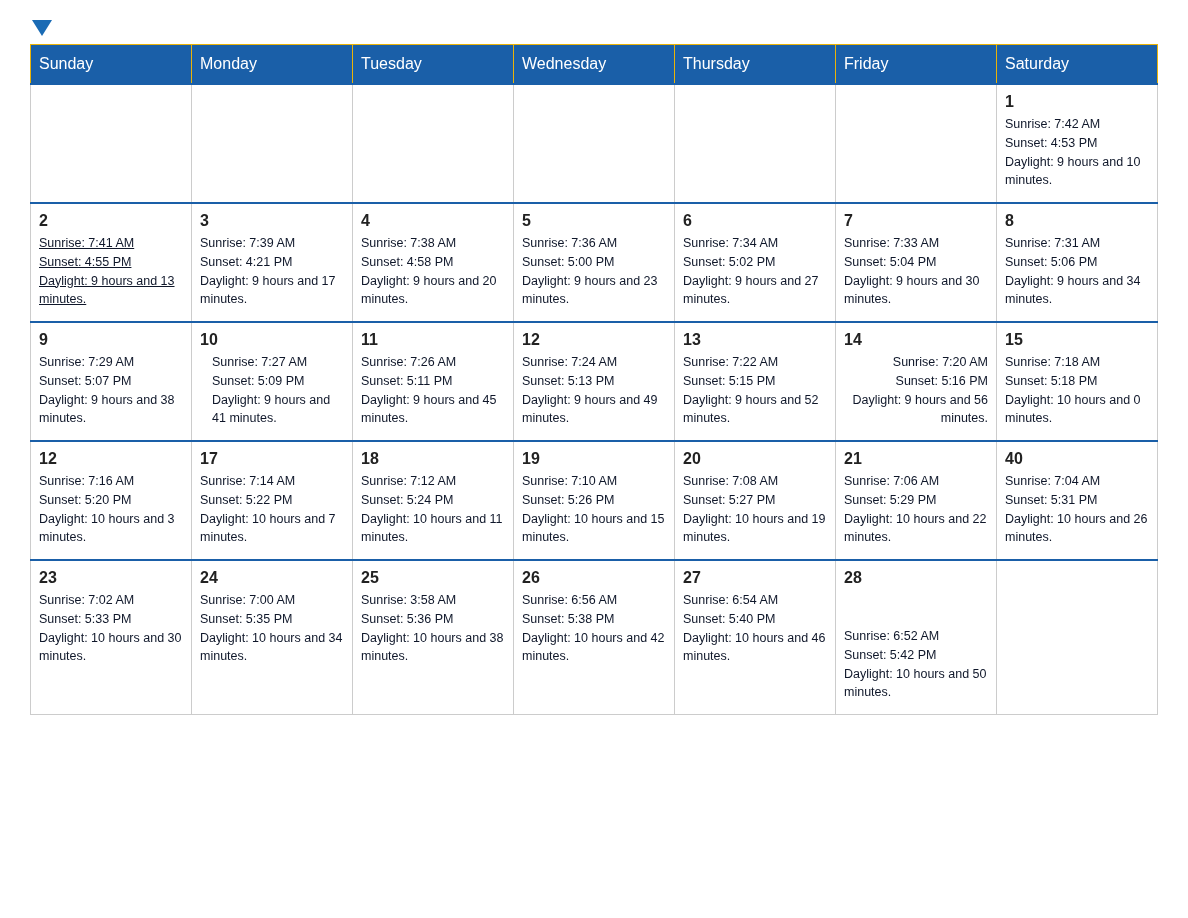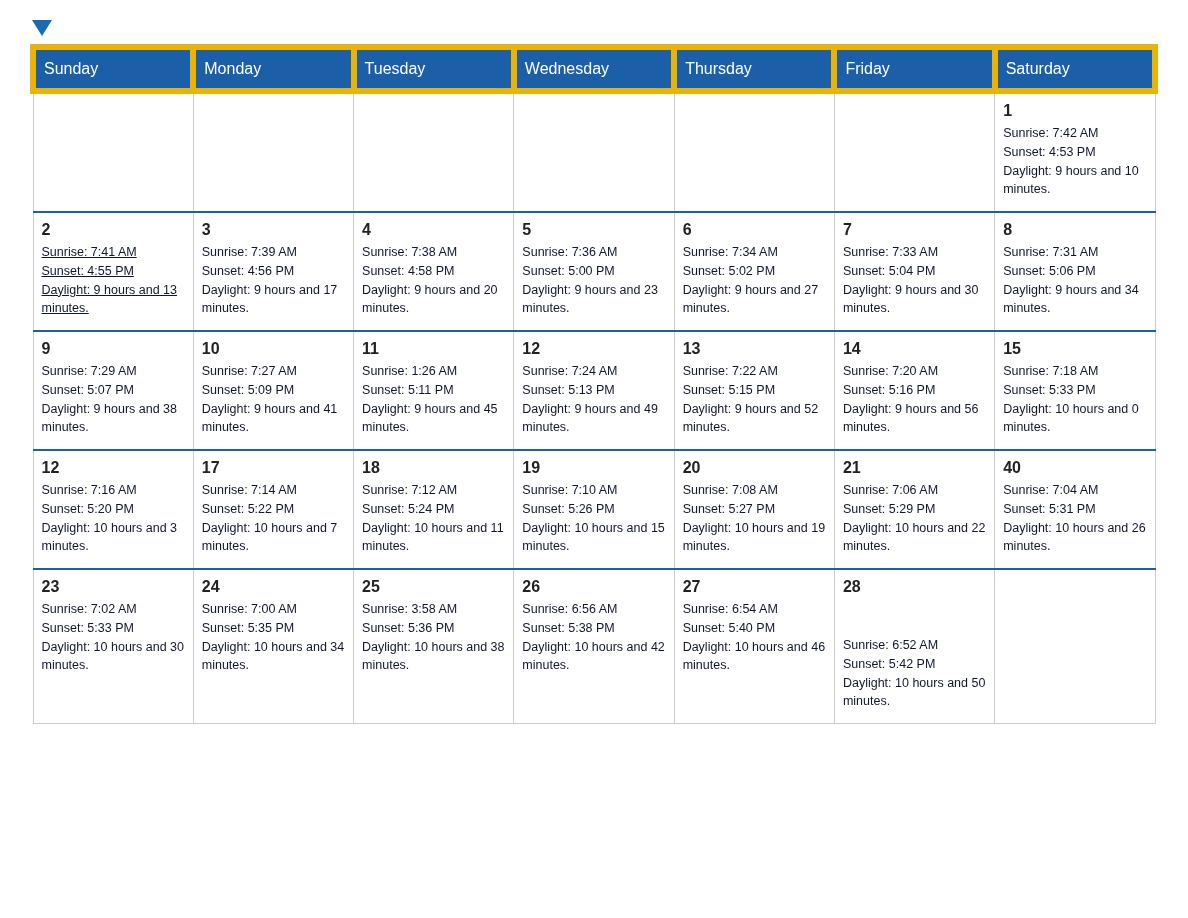--- a/index.html
+++ b/index.html
@@ -55,21 +55,21 @@
       border-collapse: collapse;
       margin-top: 8px;
     }
     .calendar thead th {
       background-color: #1a5fa8;
       color: #fff;
       padding: 10px 8px;
       font-size: 16px;
       font-weight: normal;
       text-align: left;
-      border: 6px solid #eab308;
+      border: 1px solid #eab308;
     }
     .calendar tbody td {
       vertical-align: top;
       padding: 8px 8px 12px 8px;
       border: 1px solid #ccc;
       width: 14.28%;
       min-height: 120px;
       background: #fff;
     }
     .calendar tbody tr td {
@@ -148,21 +148,21 @@
       <tr>
         <td>
           <div class="day-number">2</div>
           <div class="day-info" style="white-space: pre-line; text-decoration: underline;">Sunrise: 7:41 AM
 Sunset: 4:55 PM
 Daylight: 9 hours and 13 minutes.</div>
         </td>
         <td>
           <div class="day-number">3</div>
           <div class="day-info" style="white-space: pre-line;">Sunrise: 7:39 AM
-Sunset: 4:56 PM
+Sunset: 4:21 PM
 Daylight: 9 hours and 17 minutes.</div>
         </td>
         <td>
           <div class="day-number">4</div>
           <div class="day-info" style="white-space: pre-line;">Sunrise: 7:38 AM
 Sunset: 4:58 PM
 Daylight: 9 hours and 20 minutes.</div>
         </td>
         <td>
           <div class="day-number">5</div>
@@ -191,52 +191,52 @@
       </tr>
       <tr>
         <td>
           <div class="day-number">9</div>
           <div class="day-info" style="white-space: pre-line;">Sunrise: 7:29 AM
 Sunset: 5:07 PM
 Daylight: 9 hours and 38 minutes.</div>
         </td>
         <td>
           <div class="day-number">10</div>
-          <div class="day-info" style="white-space: pre-line;">Sunrise: 7:27 AM
+          <div class="day-info" style="white-space: pre-line; margin-left: 12px;">Sunrise: 7:27 AM
 Sunset: 5:09 PM
 Daylight: 9 hours and 41 minutes.</div>
         </td>
         <td>
           <div class="day-number">11</div>
-          <div class="day-info" style="white-space: pre-line;">Sunrise: 1:26 AM
+          <div class="day-info" style="white-space: pre-line;">Sunrise: 7:26 AM
 Sunset: 5:11 PM
 Daylight: 9 hours and 45 minutes.</div>
         </td>
         <td>
           <div class="day-number">12</div>
           <div class="day-info" style="white-space: pre-line;">Sunrise: 7:24 AM
 Sunset: 5:13 PM
 Daylight: 9 hours and 49 minutes.</div>
         </td>
         <td>
           <div class="day-number">13</div>
           <div class="day-info" style="white-space: pre-line;">Sunrise: 7:22 AM
 Sunset: 5:15 PM
 Daylight: 9 hours and 52 minutes.</div>
         </td>
         <td>
           <div class="day-number">14</div>
-          <div class="day-info" style="white-space: pre-line;">Sunrise: 7:20 AM
+          <div class="day-info" style="white-space: pre-line; text-align: right;">Sunrise: 7:20 AM
 Sunset: 5:16 PM
 Daylight: 9 hours and 56 minutes.</div>
         </td>
         <td>
           <div class="day-number">15</div>
           <div class="day-info" style="white-space: pre-line;">Sunrise: 7:18 AM
-Sunset: 5:33 PM
+Sunset: 5:18 PM
 Daylight: 10 hours and 0 minutes.</div>
         </td>
       </tr>
       <tr>
         <td>
           <div class="day-number">12</div>
           <div class="day-info" style="white-space: pre-line;">Sunrise: 7:16 AM
 Sunset: 5:20 PM
 Daylight: 10 hours and 3 minutes.</div>
         </td>

